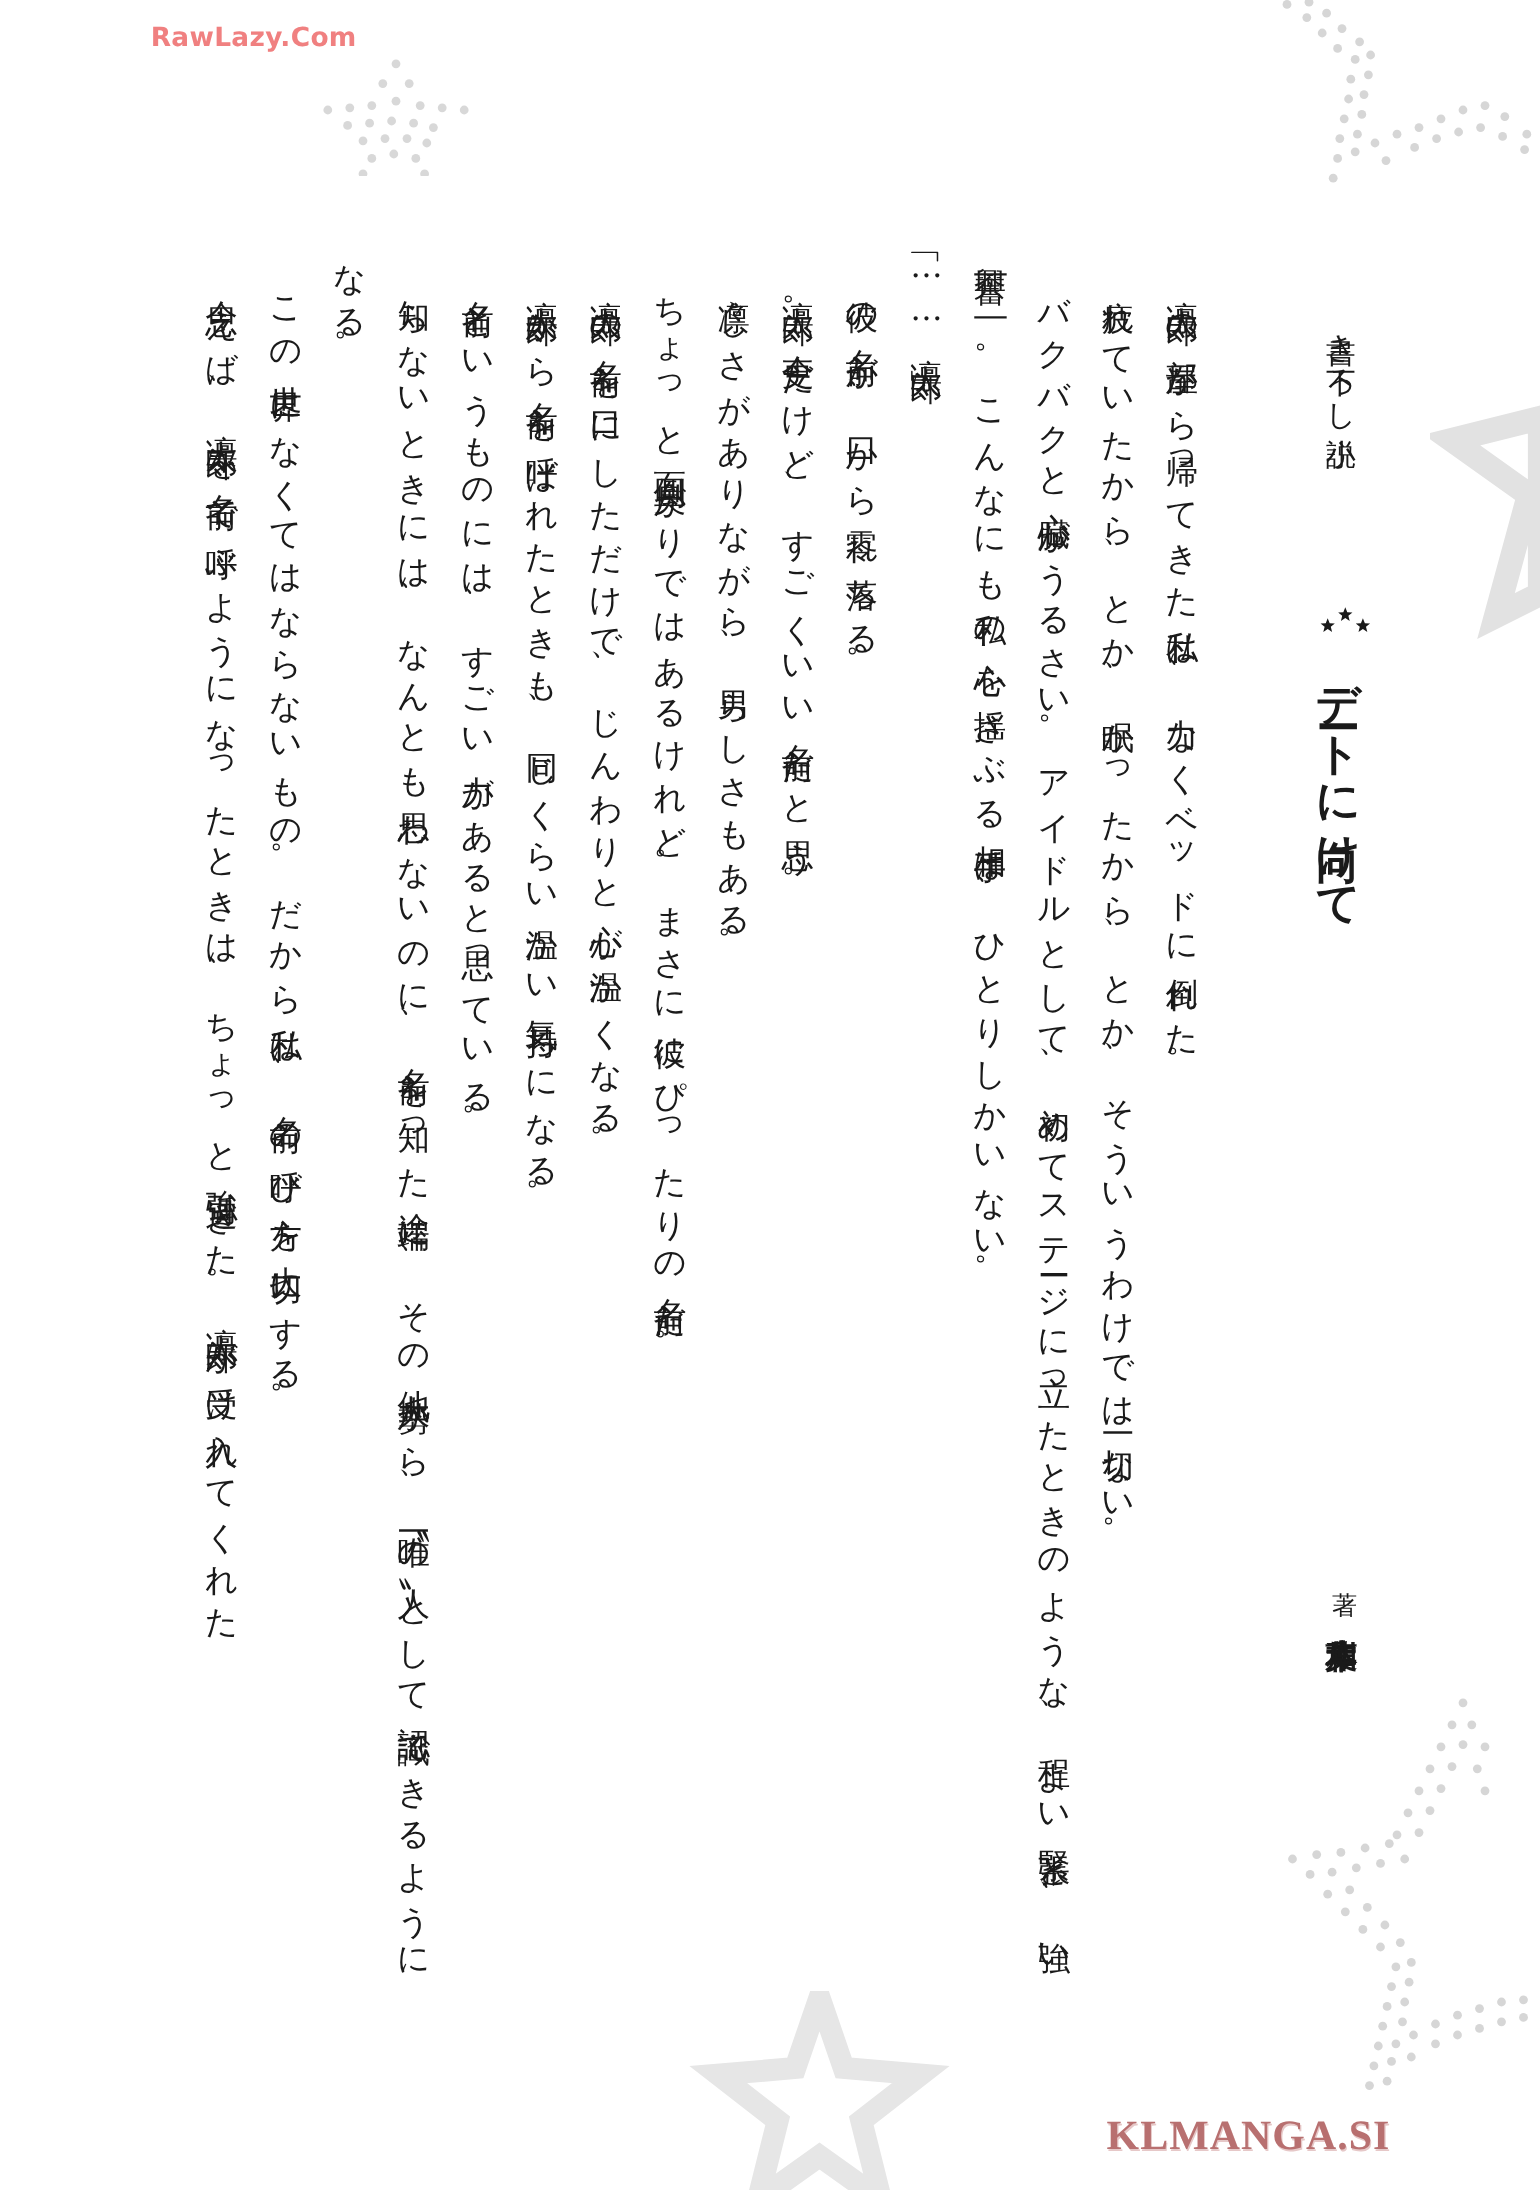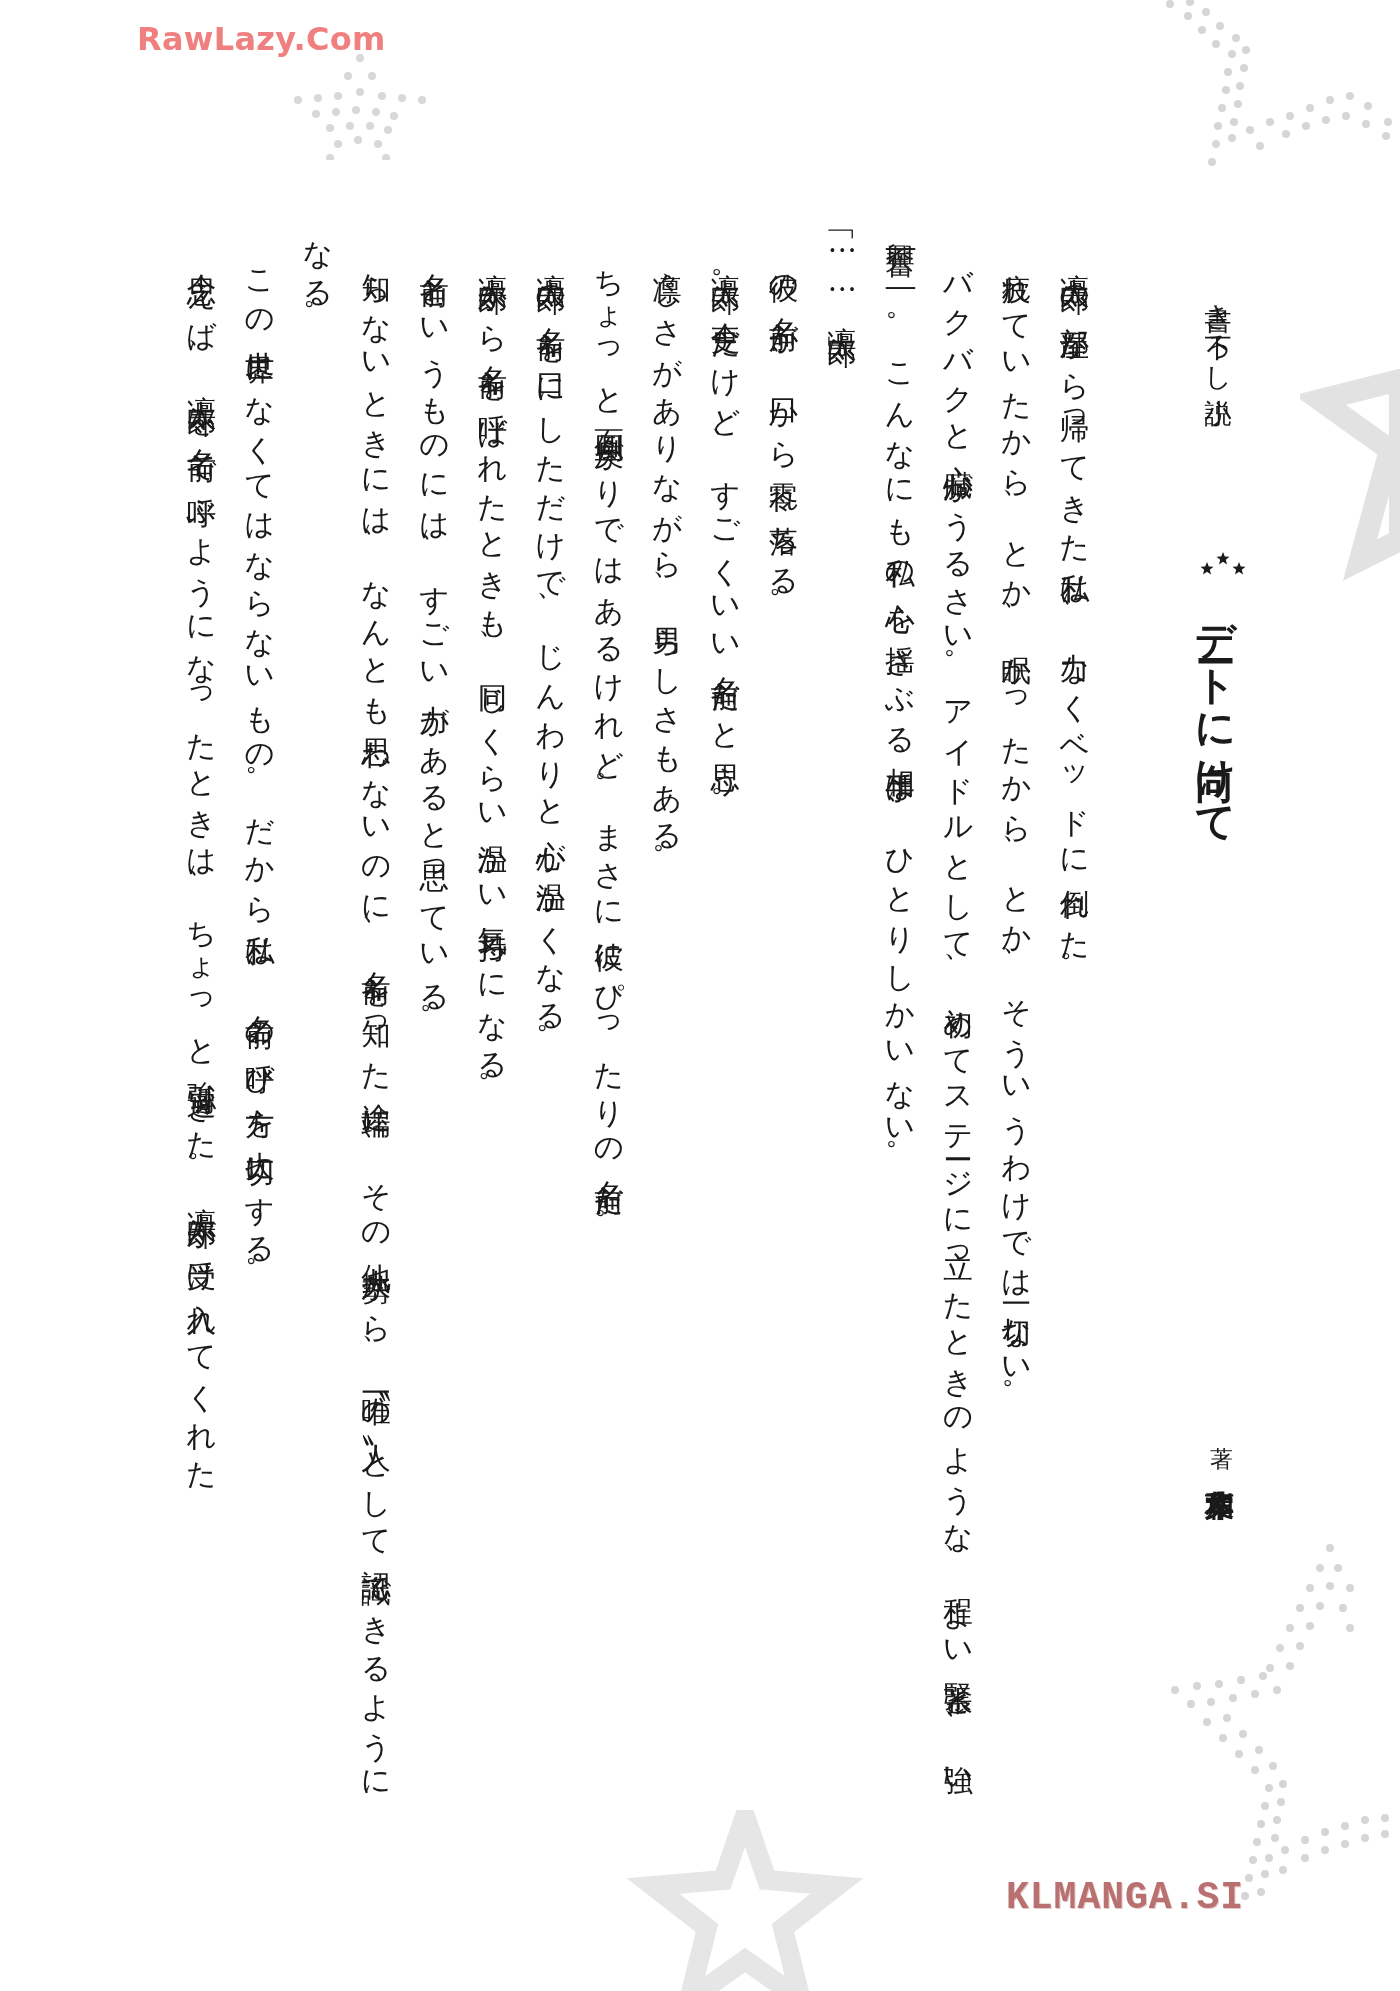--- a/index.html
+++ b/index.html
@@ -3,24 +3,24 @@
 <meta charset="utf-8">
 <style>
   html, body { margin: 0; padding: 0; }
   body {
     width: 1400px; height: 1991px; background: #ffffff; position: relative; overflow: hidden;
     font-family: "DejaVu Serif", "Liberation Serif", serif; color: #1a1a1a;
   }
   .deco { position: absolute; pointer-events: none; }
   .watermark-top {
     position: absolute; left: 137px; top: 20px; font-family: "DejaVu Sans", "Liberation Sans", sans-serif;
-    font-weight: bold; font-size: 32px; color: #f08080; letter-spacing: 0.3px;
+    font-weight: bold; font-size: 24px; color: #f08080; letter-spacing: 0.3px;
   }
   .watermark-bottom {
-    position: absolute; left: 1006px; top: 1876px; font-family: Liberation Mono, monospace;
+    position: absolute; left: 1006px; top: 1920px; font-family: Liberation Serif, serif;
     font-weight: bold; font-size: 38px; color: #b87070; letter-spacing: 1px;
     text-shadow: 1px 1px 0 #e6c8c8;
   }
   .header-col {
     position: absolute; writing-mode: vertical-rl; text-orientation: upright;
   }
   .label-col { left: 1205px; top: 285px; font-size: 27px; letter-spacing: 0px; line-height: 1; }
   .stars-glyph { position: absolute; left: 1200px; top: 550px; width: 46px; height: 26px; }
   .title-col { left: 1196px; top: 595px; font-size: 40px; font-weight: bold; line-height: 1; letter-spacing: 0px; font-family: "DejaVu Sans", "Liberation Sans", sans-serif; }
   .author-label { left: 1210px; top: 1428px; font-size: 23px; line-height: 1; }

